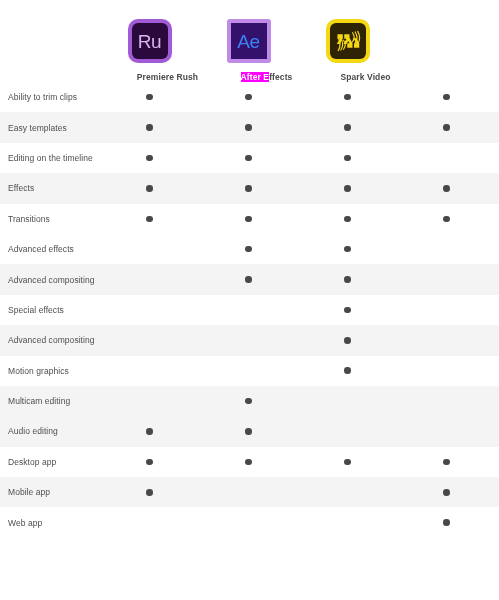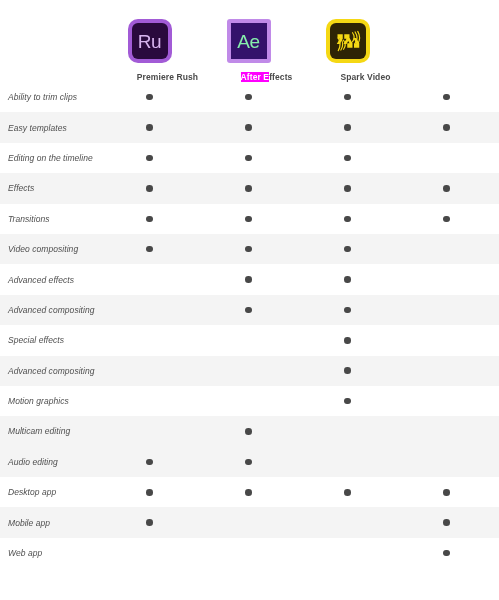--- a/index.html
+++ b/index.html
@@ -75,21 +75,21 @@
   .icon-ru .icon-letters { color: #d7b4ee; }
 
   
   .icon-pr        { background: #ea5df5; border-radius: 3px; }
   .icon-pr .icon-inner { background: #2a0024; border-radius: 0; }
   .icon-pr .icon-letters { color: #ea70f0; }
 
   
   .icon-ae        { background: #c08ae8; border-radius: 3px; }
   .icon-ae .icon-inner { background: #34126b; border-radius: 0; }
-  .icon-ae .icon-letters { color: #86efac; }
+  .icon-ae .icon-letters { color: #3b82f6; }
 
   
   .icon-sp        { background: #f5d814; }
   .icon-sp .icon-inner { background: #2e2405; }
 
   .spark-glyph { width: 30px; height: 30px; display:block; }
 
   .header-label {
     margin-top: 9px;
     font-size: 8.5px;
@@ -99,21 +99,21 @@
     white-space: nowrap;
     margin-left: 36px;
   }
 
   .sel {
     background: #ff00ff;
     color: #ffffff;
   }
 
   
-  .matrix { width: 499px; font-style: italic; }
+  .matrix { width: 499px; }
 
   .row {
     display: flex;
     align-items: center;
     height: 30.4px;
     width: 499px;
   }
   .row.alt { background: #f4f4f4; }
 
   .row-label {
@@ -259,33 +259,20 @@
         <div class="cell">
           <span class="dot"></span>
         </div>
         <div class="cell">
           <span class="dot"></span>
         </div>
         <div class="cell">
           <span class="dot"></span>
         </div>
       </div>
-      <div class="row alt">
-        <div class="row-label">Video compositing</div>
-        <div class="cell">
-          <span class="dot"></span>
-        </div>
-        <div class="cell">
-          <span class="dot"></span>
-        </div>
-        <div class="cell">
-          <span class="dot"></span>
-        </div>
-        <div class="cell"></div>
-      </div>
       <div class="row">
         <div class="row-label">Advanced effects</div>
         <div class="cell"></div>
         <div class="cell">
           <span class="dot"></span>
         </div>
         <div class="cell">
           <span class="dot"></span>
         </div>
         <div class="cell"></div>

